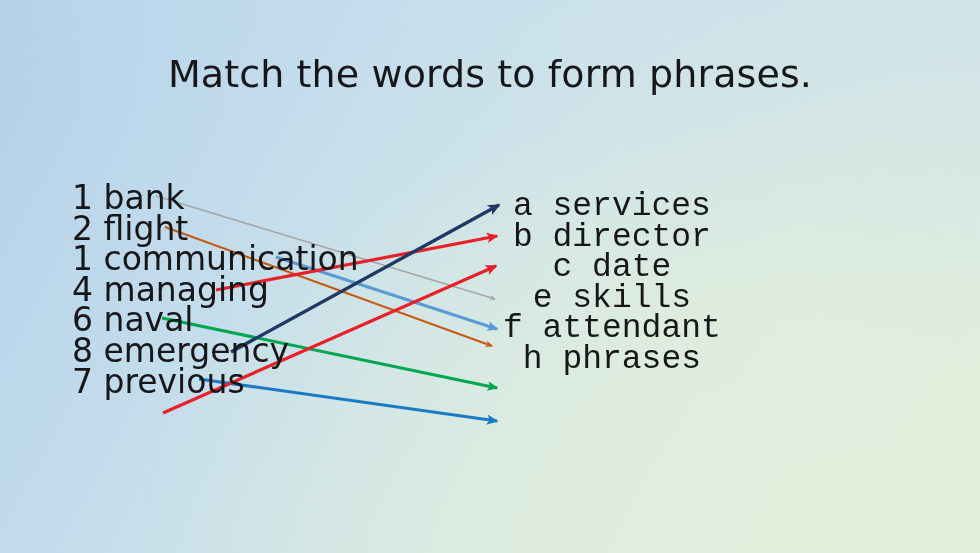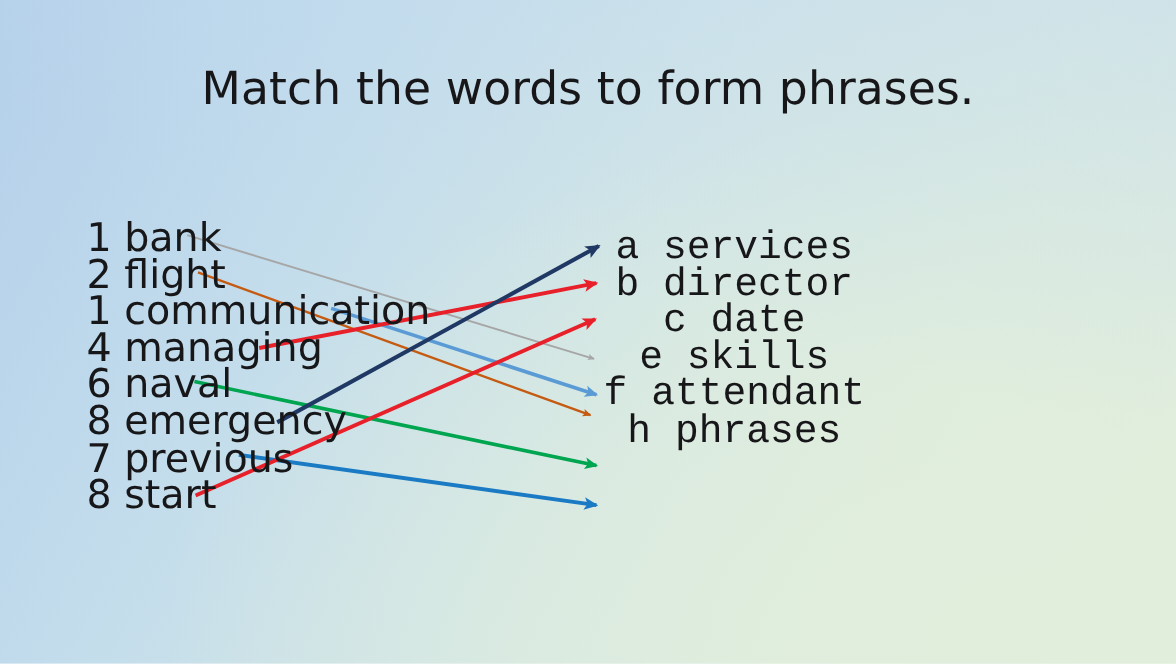--- a/index.html
+++ b/index.html
@@ -119,21 +119,20 @@
     </svg>
 
   <div class="column" id="left-column">
     <div class="item">1 bank</div>
     <div class="item">2 flight</div>
     <div class="item">1 communication</div>
     <div class="item">4 managing</div>
     <div class="item">6 naval</div>
     <div class="item">8 emergency</div>
     <div class="item">7 previous</div>
-    <div class="item">8 start</div>
   </div>
 
   <div class="column" id="right-column">
     <div class="item">a services</div>
     <div class="item">b director</div>
     <div class="item">c date</div>
     <div class="item">e skills</div>
     <div class="item">f attendant</div>
     <div class="item">h phrases</div>
   </div>

